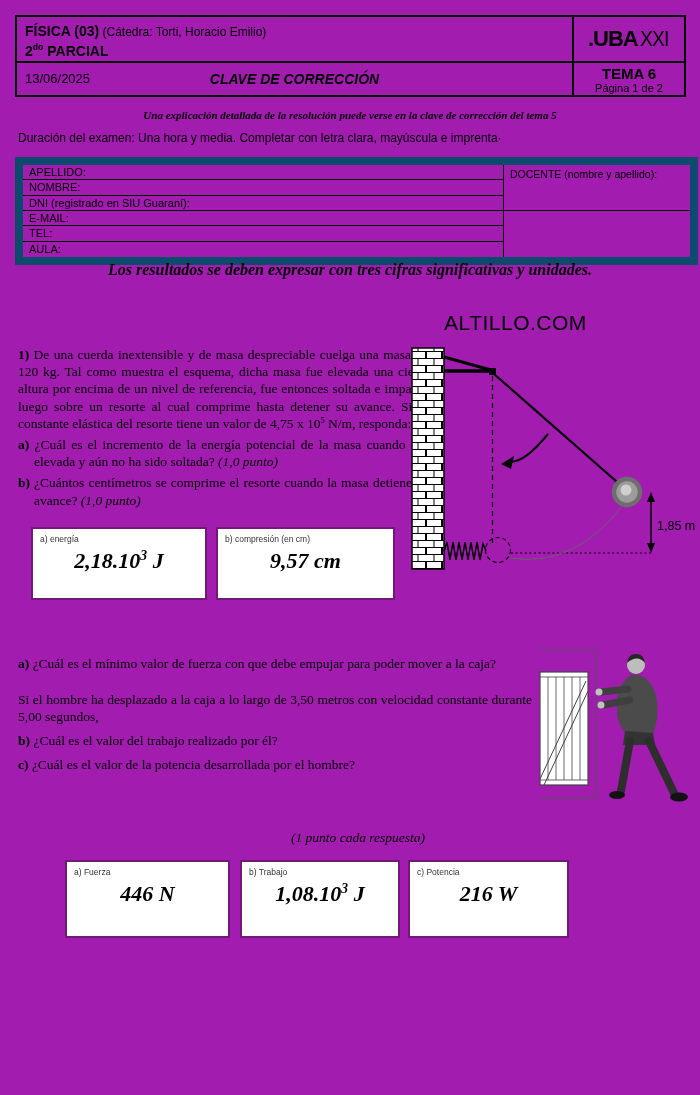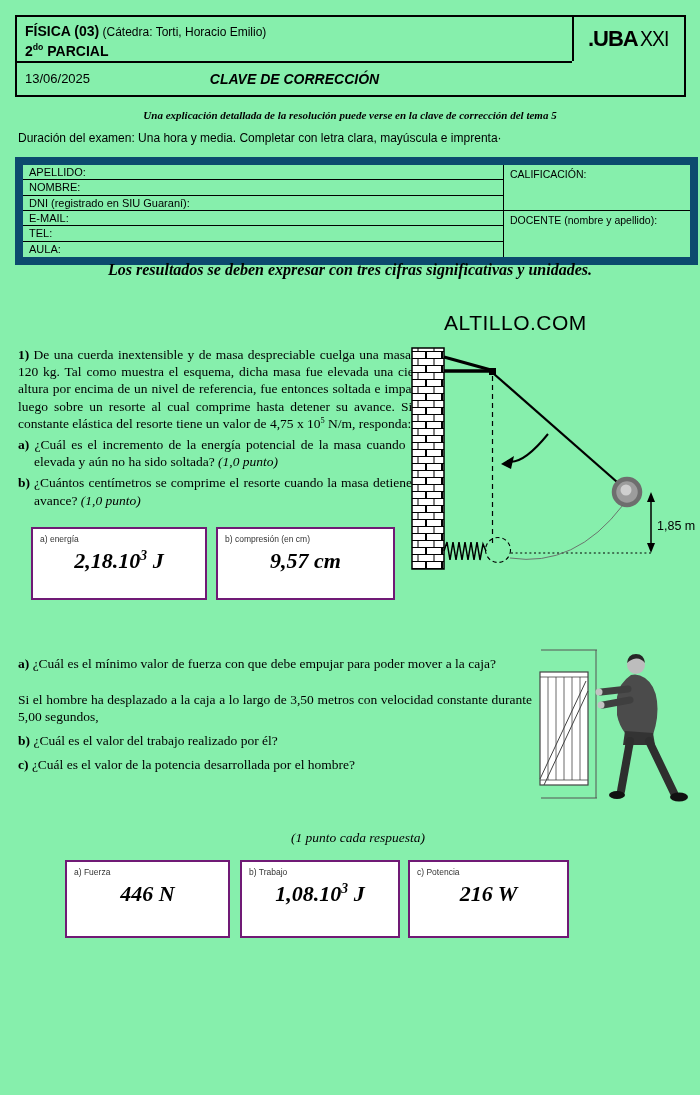--- a/index.html
+++ b/index.html
@@ -1,16 +1,16 @@
 <!DOCTYPE html>
 <html><head>
 <meta charset="utf-8">
 <style>
   html,body{margin:0;padding:0;background:#fff;}
-  .page{position:relative;width:700px;height:1095px;background:#86efac;overflow:hidden;
+  .page{position:relative;width:700px;height:1095px;background:#a21caf;overflow:hidden;
         font-family:"Liberation Sans",sans-serif;color:#000;}
   .serif{font-family:"Liberation Serif","DejaVu Serif",serif;}
 
   
   .hdr{position:absolute;left:15px;top:15px;width:667px;height:78px;border:2px solid #000;
        display:grid;grid-template-columns:1fr 112px;grid-template-rows:44px 1fr;}
   .hdr-c1r1{padding:4px 8px 0 8px;line-height:19px;}
   .course-bold{font-weight:bold;font-size:14px;}
   .course-cat{font-size:12px;}
   .parcial{font-weight:bold;font-size:14px;}
@@ -83,36 +83,39 @@
       <div class="parcial"><span>2</span><sup class="e">do</sup><span> PARCIAL</span></div>
     </div>
     <div class="hdr-c2r1">
       <span class="logo-uba">.UBA</span>
         <span class="logo-xxi">XXI</span>
     </div>
     <div class="hdr-c1r2">
       <span class="hdr-date">13/06/2025</span>
       <span class="hdr-clave">CLAVE DE CORRECCIÓN</span>
     </div>
+    <div class="hdr-c2r2">
+      <div class="tema">TEMA 6</div>
+      <div class="pagina">Página 1 de 2</div>
+    </div>
   </div>
 
   <div class="note-expl serif">Una explicación detallada de la resolución puede verse en la clave de corrección del tema 5</div>
   <div class="note-dur">Duración del examen: Una hora y media.   Completar con letra clara, mayúscula e imprenta·</div>
 
   <div class="form">
     <div class="form-left">
       <div>APELLIDO:</div>
       <div>NOMBRE:</div>
       <div>DNI (registrado en SIU Guaraní):</div>
       <div>E-MAIL:</div>
       <div>TEL:</div>
       <div>AULA:</div>
     </div>
     <div class="form-right">
-      <div>CALIFICACIÓN:</div>
       <div>DOCENTE (nombre y apellido):</div>
     </div>
   </div>
 
   <div class="note-result serif">Los resultados se deben expresar con tres cifras significativas  y unidades.</div>
   <div class="watermark">ALTILLO.COM</div>
 
   <div class="p1 serif">
     <div class="para"><span class="pnum">1)</span><span> De una cuerda inextensible y de masa despreciable cuelga una masa de 120 kg. Tal como muestra el esquema, dicha masa fue elevada una cierta altura por encima de un nivel de referencia, fue entonces soltada e impactó luego sobre un resorte al cual comprime hasta detener su avance. Si la constante elástica del resorte tiene un valor de 4,75 x 10</span><sup class="e">5</sup><span> N/m, responda:</span></div>
     <div class="item"><span class="pnum">a)</span><span> ¿Cuál es el incremento de la energía potencial de la masa cuando fue elevada y aún no ha sido soltada? </span><span class="pts">(1,0 punto)</span></div>

